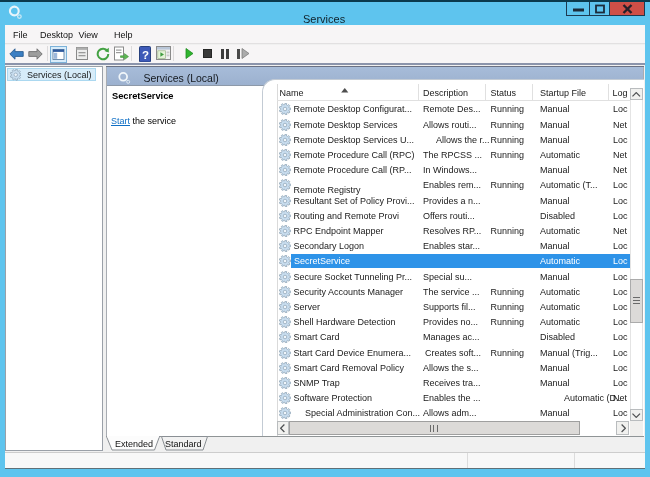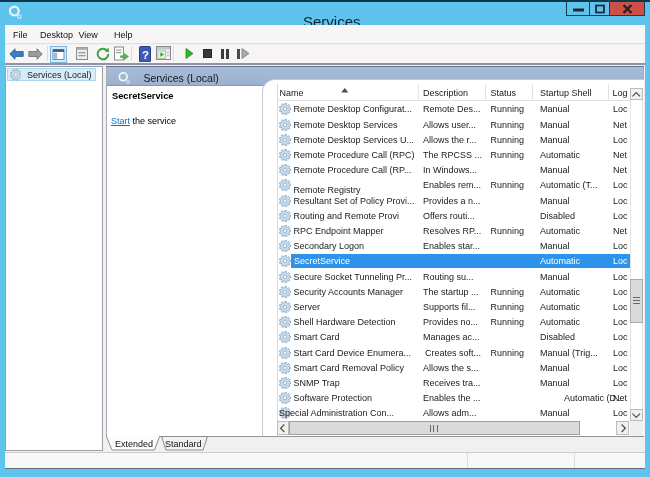--- a/index.html
+++ b/index.html
@@ -2,21 +2,21 @@
 <html><head><meta charset="utf-8"><style>
 * { margin:0; padding:0; box-sizing:border-box; }
 html,body { width:650px; height:477px; }
 body { font-family:"Liberation Sans", sans-serif; position:relative; background:#5ec4ee; overflow:hidden; }
 .abs { position:absolute; }
 .rt { font-size:9px; color:#1a1a1a; white-space:nowrap; }
 </style></head>
 <body>
 
 <div class="abs" style="left:0;top:0;width:650px;height:1.5px;background:#0b3a4d"></div>
-<div class="abs" style="left:303px;top:13px;font-size:15px;color:#10222b">Services</div>
+<div class="abs" style="left:303px;top:13px;font-size:11px;color:#10222b">Services</div>
 <svg class="abs" style="left:7px;top:4px" width="17" height="17" viewBox="0 0 17 17">
   <circle cx="7.3" cy="7" r="4.4" fill="none" stroke="#e8f5fb" stroke-width="2.1"></circle>
   <circle cx="12.4" cy="12.6" r="1.8" fill="none" stroke="#c8e8f5" stroke-width="1.3"></circle>
 </svg>
 
 <div class="abs" style="left:565.5px;top:2px;width:23px;height:14px;border:1px solid #1c3950;border-top:none;border-right:none"></div>
 <div class="abs" style="left:588.5px;top:2px;width:21.5px;height:14px;border:1px solid #1c3950;border-top:none"></div>
 <div class="abs" style="left:610px;top:2px;width:35px;height:14px;background:#cf4f47;border:1px solid #1c3950;border-top:none;border-left:none"></div>
 <svg class="abs" style="left:565px;top:2px" width="80" height="14">
   <rect x="8" y="6.5" width="11" height="3" fill="#1c2b3a"></rect>
@@ -113,51 +113,51 @@
 
 <div class="abs" style="left:276.5px;top:84px;width:0.9px;height:352px;background:#dadada"></div>
 <div class="abs" style="left:277px;top:100.2px;width:353px;height:1px;background:#e0e0e0"></div>
 
 <div class="abs rt" style="left:279.5px;top:88px;color:#202020">Name</div>
 <svg class="abs" style="left:341px;top:88px" width="7.5" height="4.5" viewBox="0 0 8 5">
     <path d="M4 0 L8 5 L0 5 Z" fill="#4e4e4e"></path>
   </svg>
 <div class="abs rt" style="left:423px;top:88px;color:#202020">Description</div>
 <div class="abs rt" style="left:490.5px;top:88px;color:#202020">Status</div>
-<div class="abs rt" style="left:540px;top:88px;color:#202020">Startup Shell</div>
+<div class="abs rt" style="left:540px;top:88px;color:#202020">Startup File</div>
 <div class="abs rt" style="left:612.5px;top:88px;color:#202020;width:17px;overflow:hidden">Log O</div>
 <div class="abs" style="left:418px;top:84px;width:1px;height:16.5px;background:#e0e0e0"></div>
 <div class="abs" style="left:485px;top:84px;width:1px;height:16.5px;background:#e0e0e0"></div>
 <div class="abs" style="left:531.5px;top:84px;width:1px;height:16.5px;background:#e0e0e0"></div>
 <div class="abs" style="left:608px;top:84px;width:1px;height:16.5px;background:#e0e0e0"></div>
 
 <svg class="abs ricon" style="left:279px;top:103.3px" width="12" height="12" viewBox="0 0 12 12">
     <path d="M6.00 0.20 L7.68 0.45 L7.54 1.98 L8.52 2.51 L9.73 1.56 L10.85 2.82 L9.76 3.91 L10.17 4.95 L11.71 4.99 L11.76 6.69 L10.22 6.82 L9.87 7.87 L11.02 8.90 L9.97 10.23 L8.71 9.34 L7.76 9.92 L7.98 11.45 L6.32 11.79 L5.93 10.30 L4.83 10.14 L4.02 11.45 L2.53 10.64 L3.18 9.25 L2.44 8.42 L0.98 8.90 L0.35 7.32 L1.75 6.67 L1.72 5.56 L0.29 4.99 L0.82 3.38 L2.31 3.79 L3.00 2.92 L2.27 1.56 L3.72 0.67 L4.60 1.93 L5.69 1.71 Z" fill="#c9def0" stroke="#8ba0b2" stroke-width="0.7"></path>
     <circle cx="6" cy="6" r="1.8" fill="#f0f6fb" stroke="#8ba0b2" stroke-width="0.7"></circle>
   </svg>
 <div class="abs rt" style="left:293.5px;top:104.3px">Remote Desktop Configurat...</div>
 <div class="abs rt" style="left:423px;top:104.3px">Remote Des...</div>
 <div class="abs rt" style="left:490.5px;top:104.3px">Running</div>
 <div class="abs rt" style="left:540px;top:104.3px">Manual</div>
 <div class="abs rt" style="left:613px;top:104.3px">Loc</div>
 <svg class="abs ricon" style="left:279px;top:118.5px" width="12" height="12" viewBox="0 0 12 12">
     <path d="M6.00 0.20 L7.68 0.45 L7.54 1.98 L8.52 2.51 L9.73 1.56 L10.85 2.82 L9.76 3.91 L10.17 4.95 L11.71 4.99 L11.76 6.69 L10.22 6.82 L9.87 7.87 L11.02 8.90 L9.97 10.23 L8.71 9.34 L7.76 9.92 L7.98 11.45 L6.32 11.79 L5.93 10.30 L4.83 10.14 L4.02 11.45 L2.53 10.64 L3.18 9.25 L2.44 8.42 L0.98 8.90 L0.35 7.32 L1.75 6.67 L1.72 5.56 L0.29 4.99 L0.82 3.38 L2.31 3.79 L3.00 2.92 L2.27 1.56 L3.72 0.67 L4.60 1.93 L5.69 1.71 Z" fill="#c9def0" stroke="#8ba0b2" stroke-width="0.7"></path>
     <circle cx="6" cy="6" r="1.8" fill="#f0f6fb" stroke="#8ba0b2" stroke-width="0.7"></circle>
   </svg>
 <div class="abs rt" style="left:293.5px;top:119.5px">Remote Desktop Services</div>
-<div class="abs rt" style="left:423px;top:119.5px">Allows user...</div>
+<div class="abs rt" style="left:423px;top:119.5px">Allows routi...</div>
 <div class="abs rt" style="left:490.5px;top:119.5px">Running</div>
 <div class="abs rt" style="left:540px;top:119.5px">Manual</div>
 <div class="abs rt" style="left:613px;top:119.5px">Net</div>
 <svg class="abs ricon" style="left:279px;top:133.7px" width="12" height="12" viewBox="0 0 12 12">
     <path d="M6.00 0.20 L7.68 0.45 L7.54 1.98 L8.52 2.51 L9.73 1.56 L10.85 2.82 L9.76 3.91 L10.17 4.95 L11.71 4.99 L11.76 6.69 L10.22 6.82 L9.87 7.87 L11.02 8.90 L9.97 10.23 L8.71 9.34 L7.76 9.92 L7.98 11.45 L6.32 11.79 L5.93 10.30 L4.83 10.14 L4.02 11.45 L2.53 10.64 L3.18 9.25 L2.44 8.42 L0.98 8.90 L0.35 7.32 L1.75 6.67 L1.72 5.56 L0.29 4.99 L0.82 3.38 L2.31 3.79 L3.00 2.92 L2.27 1.56 L3.72 0.67 L4.60 1.93 L5.69 1.71 Z" fill="#c9def0" stroke="#8ba0b2" stroke-width="0.7"></path>
     <circle cx="6" cy="6" r="1.8" fill="#f0f6fb" stroke="#8ba0b2" stroke-width="0.7"></circle>
   </svg>
 <div class="abs rt" style="left:293.5px;top:134.7px">Remote Desktop Services U...</div>
-<div class="abs rt" style="left:423px;top:134.7px">Allows the r...</div>
+<div class="abs rt" style="left:436px;top:134.7px">Allows the r...</div>
 <div class="abs rt" style="left:490.5px;top:134.7px">Running</div>
 <div class="abs rt" style="left:540px;top:134.7px">Manual</div>
 <div class="abs rt" style="left:613px;top:134.7px">Loc</div>
 <svg class="abs ricon" style="left:279px;top:148.89999999999998px" width="12" height="12" viewBox="0 0 12 12">
     <path d="M6.00 0.20 L7.68 0.45 L7.54 1.98 L8.52 2.51 L9.73 1.56 L10.85 2.82 L9.76 3.91 L10.17 4.95 L11.71 4.99 L11.76 6.69 L10.22 6.82 L9.87 7.87 L11.02 8.90 L9.97 10.23 L8.71 9.34 L7.76 9.92 L7.98 11.45 L6.32 11.79 L5.93 10.30 L4.83 10.14 L4.02 11.45 L2.53 10.64 L3.18 9.25 L2.44 8.42 L0.98 8.90 L0.35 7.32 L1.75 6.67 L1.72 5.56 L0.29 4.99 L0.82 3.38 L2.31 3.79 L3.00 2.92 L2.27 1.56 L3.72 0.67 L4.60 1.93 L5.69 1.71 Z" fill="#c9def0" stroke="#8ba0b2" stroke-width="0.7"></path>
     <circle cx="6" cy="6" r="1.8" fill="#f0f6fb" stroke="#8ba0b2" stroke-width="0.7"></circle>
   </svg>
 <div class="abs rt" style="left:293.5px;top:149.9px">Remote Procedure Call (RPC)</div>
 <div class="abs rt" style="left:423px;top:149.9px">The RPCSS ...</div>
 <div class="abs rt" style="left:490.5px;top:149.9px">Running</div>
@@ -219,29 +219,29 @@
     <circle cx="6" cy="6" r="1.8" fill="#f0f6fb" stroke="#8ba0b2" stroke-width="0.7"></circle>
   </svg>
 <div class="abs rt" style="left:294px;top:256.3px;color:#fff">SecretService</div>
 <div class="abs rt" style="left:540px;top:256.3px;color:#fff">Automatic</div>
 <div class="abs rt" style="left:613px;top:256.3px;color:#fff">Loc</div>
 <svg class="abs ricon" style="left:279px;top:270.5px" width="12" height="12" viewBox="0 0 12 12">
     <path d="M6.00 0.20 L7.68 0.45 L7.54 1.98 L8.52 2.51 L9.73 1.56 L10.85 2.82 L9.76 3.91 L10.17 4.95 L11.71 4.99 L11.76 6.69 L10.22 6.82 L9.87 7.87 L11.02 8.90 L9.97 10.23 L8.71 9.34 L7.76 9.92 L7.98 11.45 L6.32 11.79 L5.93 10.30 L4.83 10.14 L4.02 11.45 L2.53 10.64 L3.18 9.25 L2.44 8.42 L0.98 8.90 L0.35 7.32 L1.75 6.67 L1.72 5.56 L0.29 4.99 L0.82 3.38 L2.31 3.79 L3.00 2.92 L2.27 1.56 L3.72 0.67 L4.60 1.93 L5.69 1.71 Z" fill="#c9def0" stroke="#8ba0b2" stroke-width="0.7"></path>
     <circle cx="6" cy="6" r="1.8" fill="#f0f6fb" stroke="#8ba0b2" stroke-width="0.7"></circle>
   </svg>
 <div class="abs rt" style="left:293.5px;top:271.5px">Secure Socket Tunneling Pr...</div>
-<div class="abs rt" style="left:423px;top:271.5px">Routing su...</div>
+<div class="abs rt" style="left:423px;top:271.5px">Special su...</div>
 <div class="abs rt" style="left:540px;top:271.5px">Manual</div>
 <div class="abs rt" style="left:613px;top:271.5px">Loc</div>
 <svg class="abs ricon" style="left:279px;top:285.7px" width="12" height="12" viewBox="0 0 12 12">
     <path d="M6.00 0.20 L7.68 0.45 L7.54 1.98 L8.52 2.51 L9.73 1.56 L10.85 2.82 L9.76 3.91 L10.17 4.95 L11.71 4.99 L11.76 6.69 L10.22 6.82 L9.87 7.87 L11.02 8.90 L9.97 10.23 L8.71 9.34 L7.76 9.92 L7.98 11.45 L6.32 11.79 L5.93 10.30 L4.83 10.14 L4.02 11.45 L2.53 10.64 L3.18 9.25 L2.44 8.42 L0.98 8.90 L0.35 7.32 L1.75 6.67 L1.72 5.56 L0.29 4.99 L0.82 3.38 L2.31 3.79 L3.00 2.92 L2.27 1.56 L3.72 0.67 L4.60 1.93 L5.69 1.71 Z" fill="#c9def0" stroke="#8ba0b2" stroke-width="0.7"></path>
     <circle cx="6" cy="6" r="1.8" fill="#f0f6fb" stroke="#8ba0b2" stroke-width="0.7"></circle>
   </svg>
 <div class="abs rt" style="left:293.5px;top:286.7px">Security Accounts Manager</div>
-<div class="abs rt" style="left:423px;top:286.7px">The startup ...</div>
+<div class="abs rt" style="left:423px;top:286.7px">The service ...</div>
 <div class="abs rt" style="left:490.5px;top:286.7px">Running</div>
 <div class="abs rt" style="left:540px;top:286.7px">Automatic</div>
 <div class="abs rt" style="left:613px;top:286.7px">Loc</div>
 <svg class="abs ricon" style="left:279px;top:300.9px" width="12" height="12" viewBox="0 0 12 12">
     <path d="M6.00 0.20 L7.68 0.45 L7.54 1.98 L8.52 2.51 L9.73 1.56 L10.85 2.82 L9.76 3.91 L10.17 4.95 L11.71 4.99 L11.76 6.69 L10.22 6.82 L9.87 7.87 L11.02 8.90 L9.97 10.23 L8.71 9.34 L7.76 9.92 L7.98 11.45 L6.32 11.79 L5.93 10.30 L4.83 10.14 L4.02 11.45 L2.53 10.64 L3.18 9.25 L2.44 8.42 L0.98 8.90 L0.35 7.32 L1.75 6.67 L1.72 5.56 L0.29 4.99 L0.82 3.38 L2.31 3.79 L3.00 2.92 L2.27 1.56 L3.72 0.67 L4.60 1.93 L5.69 1.71 Z" fill="#c9def0" stroke="#8ba0b2" stroke-width="0.7"></path>
     <circle cx="6" cy="6" r="1.8" fill="#f0f6fb" stroke="#8ba0b2" stroke-width="0.7"></circle>
   </svg>
 <div class="abs rt" style="left:293.5px;top:301.9px">Server</div>
 <div class="abs rt" style="left:423px;top:301.9px">Supports fil...</div>
 <div class="abs rt" style="left:490.5px;top:301.9px">Running</div>
@@ -294,21 +294,21 @@
     <circle cx="6" cy="6" r="1.8" fill="#f0f6fb" stroke="#8ba0b2" stroke-width="0.7"></circle>
   </svg>
 <div class="abs rt" style="left:293.5px;top:393.1px">Software Protection</div>
 <div class="abs rt" style="left:423px;top:393.1px">Enables the ...</div>
 <div class="abs rt" style="left:564px;top:393.1px">Automatic (D...</div>
 <div class="abs rt" style="left:613px;top:393.1px">Net</div>
 <svg class="abs ricon" style="left:279px;top:407.3px" width="12" height="12" viewBox="0 0 12 12">
     <path d="M6.00 0.20 L7.68 0.45 L7.54 1.98 L8.52 2.51 L9.73 1.56 L10.85 2.82 L9.76 3.91 L10.17 4.95 L11.71 4.99 L11.76 6.69 L10.22 6.82 L9.87 7.87 L11.02 8.90 L9.97 10.23 L8.71 9.34 L7.76 9.92 L7.98 11.45 L6.32 11.79 L5.93 10.30 L4.83 10.14 L4.02 11.45 L2.53 10.64 L3.18 9.25 L2.44 8.42 L0.98 8.90 L0.35 7.32 L1.75 6.67 L1.72 5.56 L0.29 4.99 L0.82 3.38 L2.31 3.79 L3.00 2.92 L2.27 1.56 L3.72 0.67 L4.60 1.93 L5.69 1.71 Z" fill="#c9def0" stroke="#8ba0b2" stroke-width="0.7"></path>
     <circle cx="6" cy="6" r="1.8" fill="#f0f6fb" stroke="#8ba0b2" stroke-width="0.7"></circle>
   </svg>
-<div class="abs rt" style="left:279px;top:408.3px">Special Administration Con...</div>
+<div class="abs rt" style="left:305px;top:408.3px">Special Administration Con...</div>
 <div class="abs rt" style="left:423px;top:408.3px">Allows adm...</div>
 <div class="abs rt" style="left:540px;top:408.3px">Manual</div>
 <div class="abs rt" style="left:613px;top:408.3px">Loc</div>
 
 <div class="abs" style="left:630px;top:88px;width:12.5px;height:12px;background:#f1f1ef;border:1px solid #b9bcbe"></div>
 <svg class="abs" style="left:632px;top:91.5px" width="8.5" height="5" viewBox="0 0 9 5">
     <path d="M0.5 4.5 L4.5 0.5 L8.5 4.5" fill="none" stroke="#4e5052" stroke-width="1.3"></path>
   </svg>
 <div class="abs" style="left:630px;top:100px;width:0.8px;height:320px;background:#e4e4e4"></div>
 <div class="abs" style="left:642.2px;top:100px;width:0.8px;height:320px;background:#e4e4e4"></div>

